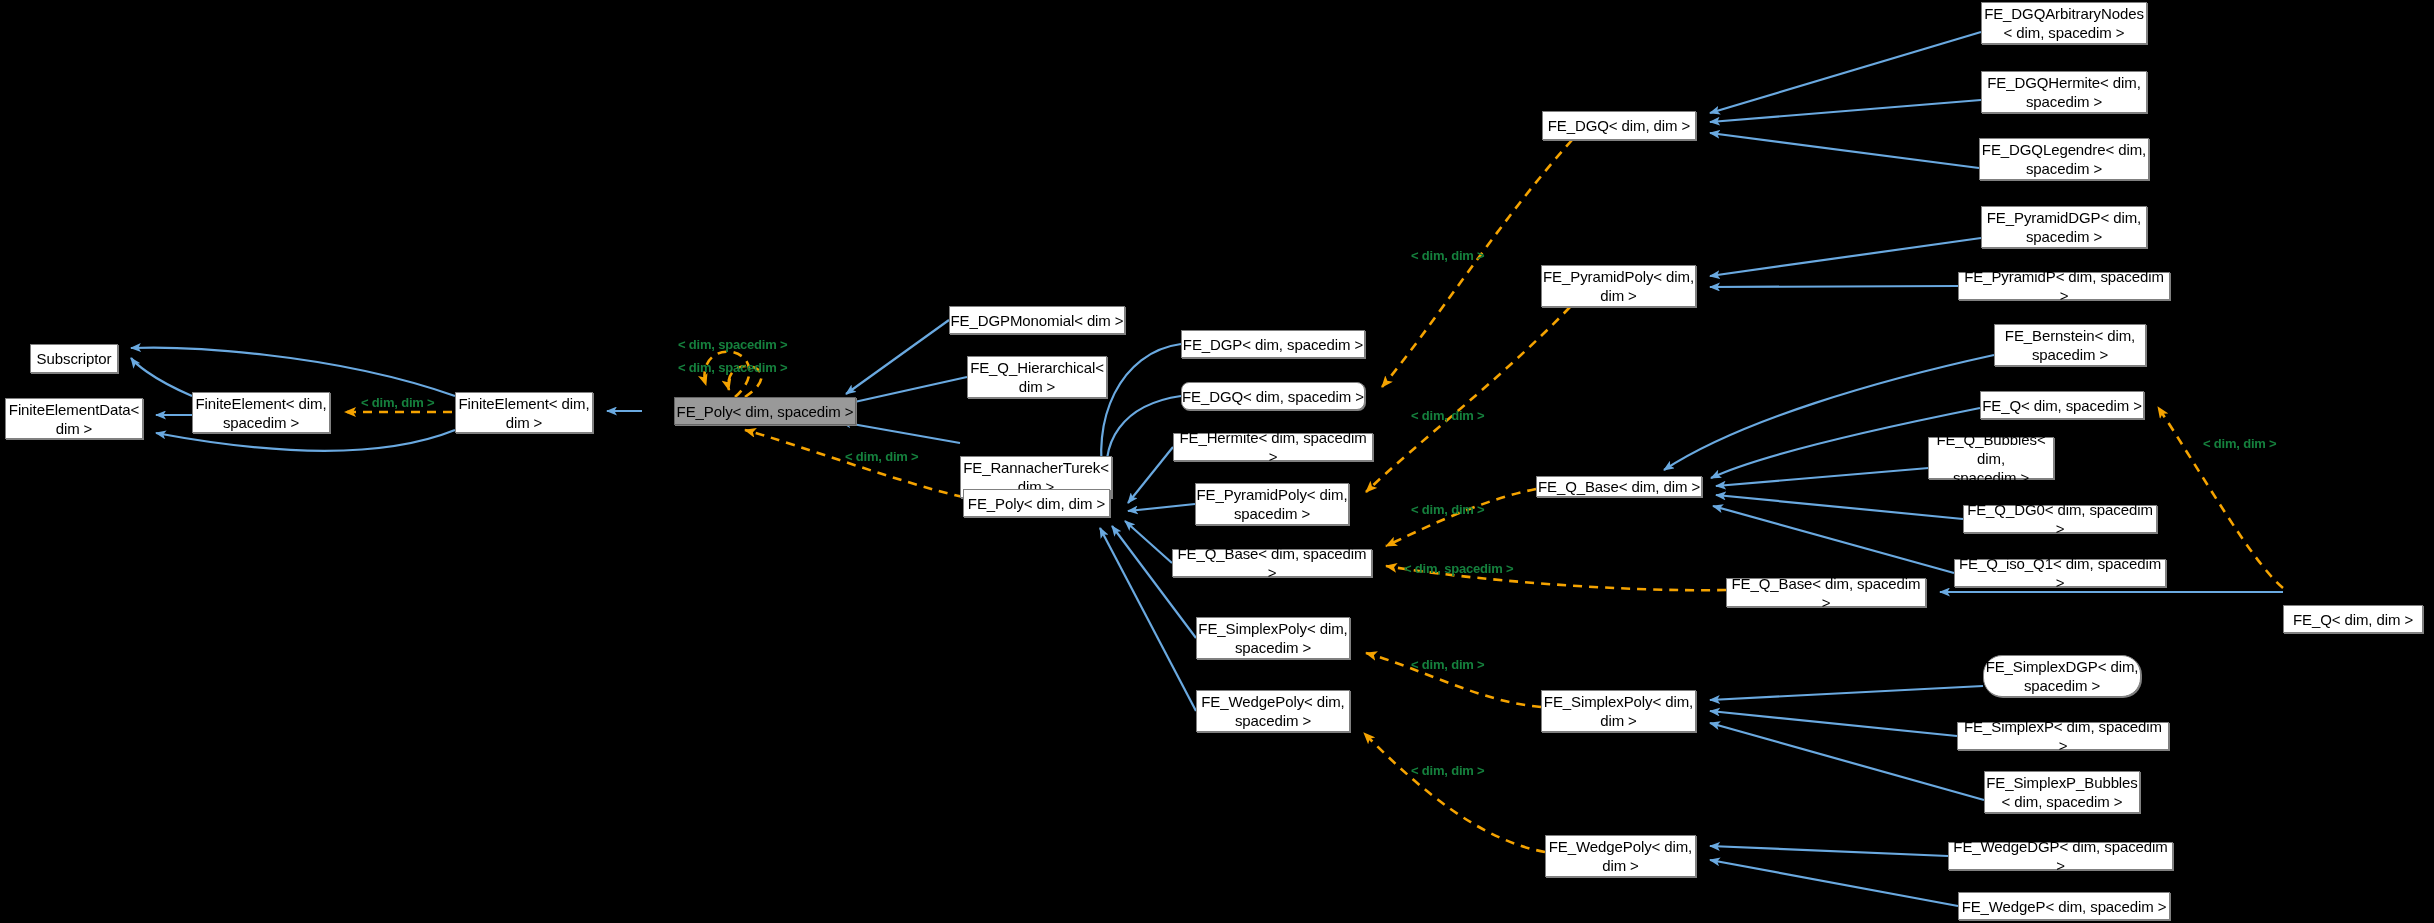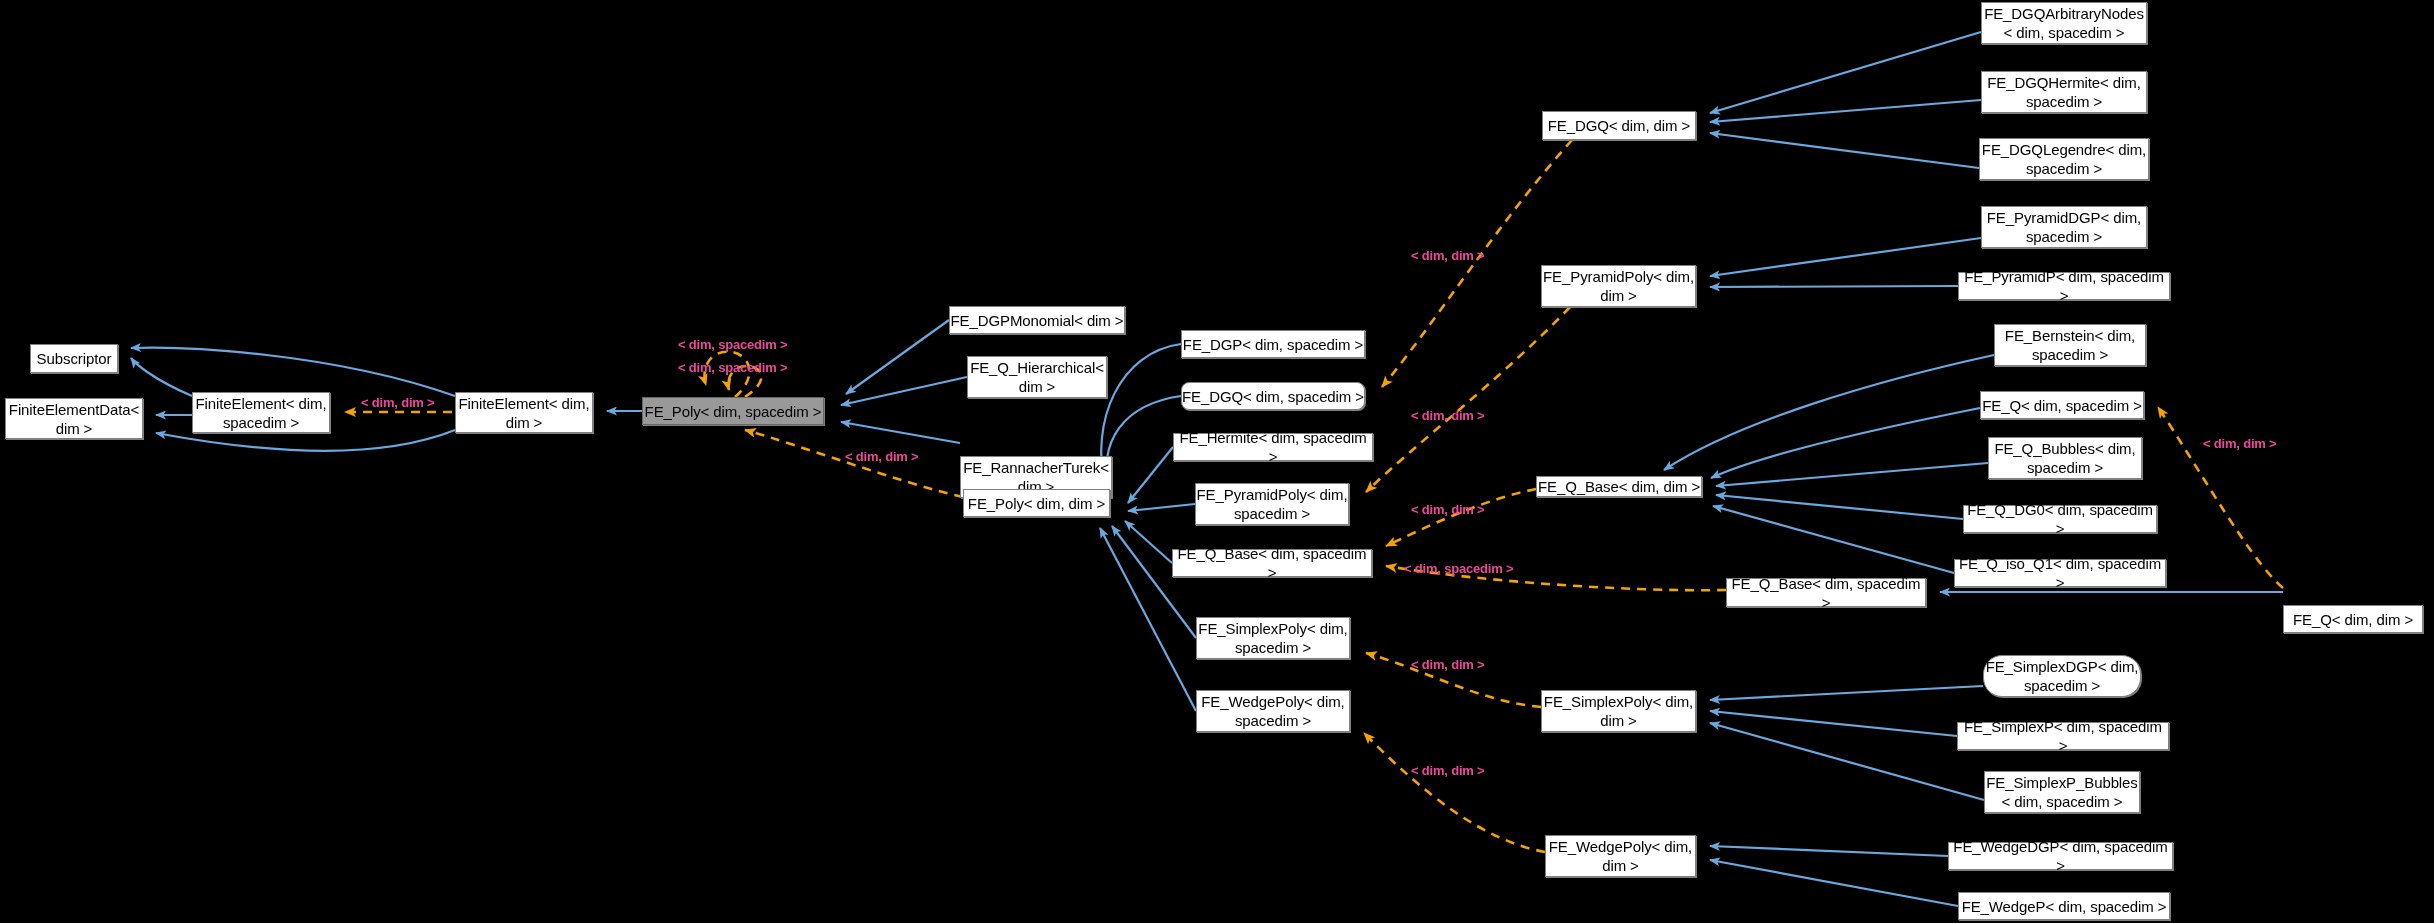--- a/index.html
+++ b/index.html
@@ -25,24 +25,25 @@
     justify-content:center;
     text-align:center;
     white-space:pre-line;
     letter-spacing:-0.1px;
     cursor:pointer;
     z-index:3;
   }
   .node.highlight{
     background:#999999;
     border:1px solid #666666;
+    margin-left:32px;
   }
   .edge-label{
     position:absolute;
-    color:#ec4899;
+    color:#15803d;
     font-size:13px;
     font-weight:bold;
     white-space:nowrap;
     z-index:4;
     letter-spacing:-0.2px;
   }
   svg#wires{
     position:absolute;
     left:0;top:0;
     width:2434px;height:923px;
@@ -183,21 +184,21 @@
       <div class="node" style="left: 1981px; top: 71px; width: 166px; height: 42px;">FE_DGQHermite&lt; dim,
 spacedim &gt;</div>
       <div class="node" style="left: 1979px; top: 138px; width: 170px; height: 42px;">FE_DGQLegendre&lt; dim,
 spacedim &gt;</div>
       <div class="node" style="left: 1981px; top: 206px; width: 166px; height: 42px;">FE_PyramidDGP&lt; dim,
 spacedim &gt;</div>
       <div class="node" style="left: 1958px; top: 272px; width: 212px; height: 28px;">FE_PyramidP&lt; dim, spacedim &gt;</div>
       <div class="node" style="left: 1994px; top: 324px; width: 152px; height: 42px;">FE_Bernstein&lt; dim,
 spacedim &gt;</div>
       <div class="node" style="left: 1980px; top: 391px; width: 164px; height: 28px;">FE_Q&lt; dim, spacedim &gt;</div>
-      <div class="node" style="left: 1988px; top: 437px; width: 154px; height: 42px;">FE_Q_Bubbles&lt; dim,
+      <div class="node" style="left: 1928px; top: 437px; width: 126px; height: 42px;">FE_Q_Bubbles&lt; dim,
 spacedim &gt;</div>
       <div class="node" style="left: 1963px; top: 505px; width: 194px; height: 28px;">FE_Q_DG0&lt; dim, spacedim &gt;</div>
       <div class="node" style="left: 1954px; top: 559px; width: 212px; height: 28px;">FE_Q_iso_Q1&lt; dim, spacedim &gt;</div>
       <div class="node" style="left: 2283px; top: 578px; width: 140px; height: 28px; margin-top: 27px;">FE_Q&lt; dim, dim &gt;</div>
       <div class="node" style="left: 1983px; top: 655px; width: 158px; height: 42px; border-radius: 19px;">FE_SimplexDGP&lt; dim,
 spacedim &gt;</div>
       <div class="node" style="left: 1957px; top: 722px; width: 212px; height: 28px;">FE_SimplexP&lt; dim, spacedim &gt;</div>
       <div class="node" style="left: 1984px; top: 771px; width: 156px; height: 42px;">FE_SimplexP_Bubbles
 &lt; dim, spacedim &gt;</div>
       <div class="node" style="left: 1948px; top: 842px; width: 225px; height: 28px;">FE_WedgeDGP&lt; dim, spacedim &gt;</div>

